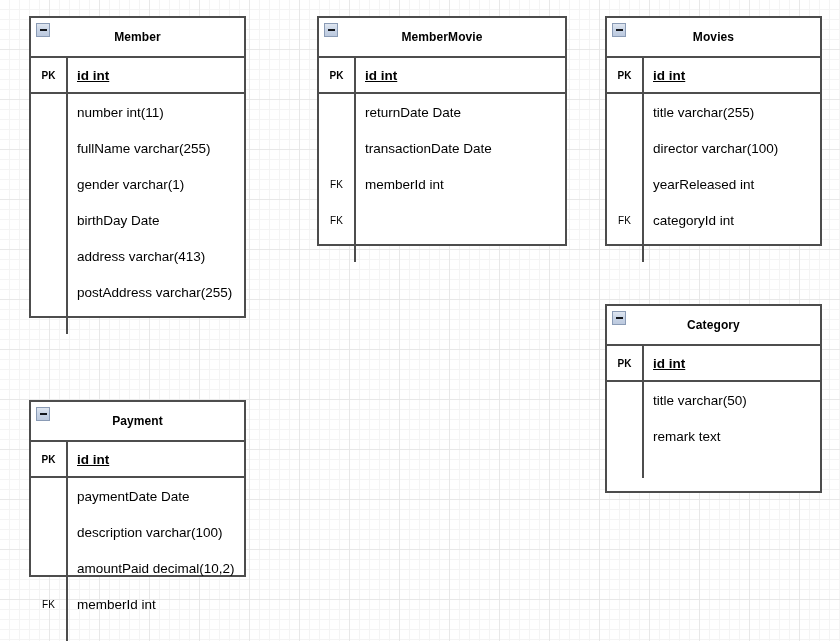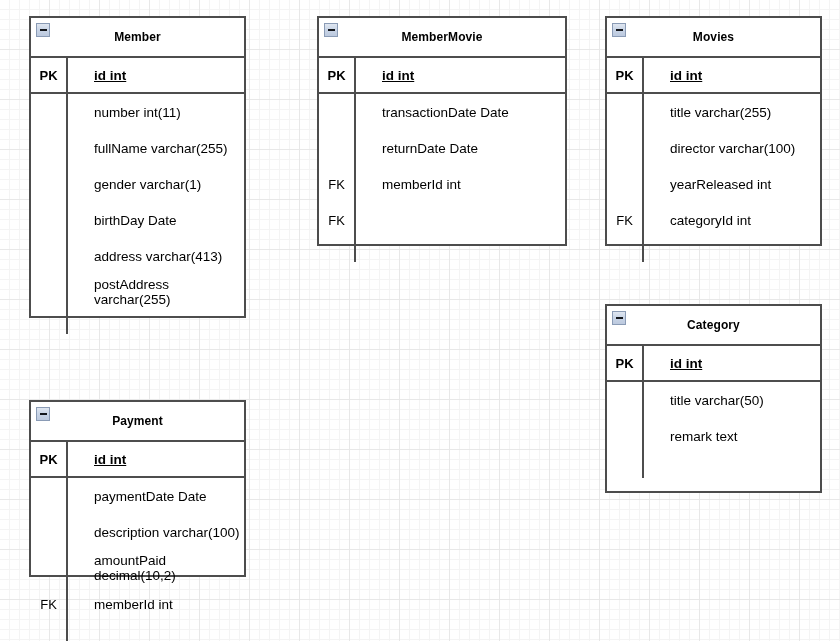--- a/index.html
+++ b/index.html
@@ -92,32 +92,32 @@
     border-bottom: 2px solid #4d4d4d;
   }
   .row .key-cell {
     width: 37px;
     flex: 0 0 37px;
     box-sizing: border-box;
     border-right: 2px solid #4d4d4d;
     display: flex;
     align-items: center;
     justify-content: center;
-    font-size: 13px;
+    font-size: 10px;
     color: #000000;
   }
   .row.pk-row .key-cell {
     font-weight: bold;
   }
   .row .attr-cell {
     flex: 1 1 auto;
     box-sizing: border-box;
     display: flex;
     align-items: center;
-    padding-left: 26px;
+    padding-left: 9px;
     font-size: 13.5px;
     color: #000000;
   }
   .row.pk-row .attr-cell {
     font-weight: bold;
     text-decoration: underline;
   }
 
   
   .entity-body {
@@ -189,25 +189,25 @@
           </span>
           <span class="entity-title">MemberMovie</span>
         </div>
         <div class="entity-body">
           <div class="row pk-row">
             <div class="key-cell">PK</div>
             <div class="attr-cell">id int</div>
           </div>
           <div class="row">
             <div class="key-cell"></div>
+            <div class="attr-cell">returnDate Date</div>
+          </div>
+          <div class="row">
+            <div class="key-cell"></div>
             <div class="attr-cell">transactionDate Date</div>
-          </div>
-          <div class="row">
-            <div class="key-cell"></div>
-            <div class="attr-cell">returnDate Date</div>
           </div>
           <div class="row">
             <div class="key-cell">FK</div>
             <div class="attr-cell">memberId int</div>
           </div>
           <div class="row">
             <div class="key-cell">FK</div>
           </div>
           <div class="filler" style="height: 24px;">
             <div class="key-cell"></div>

